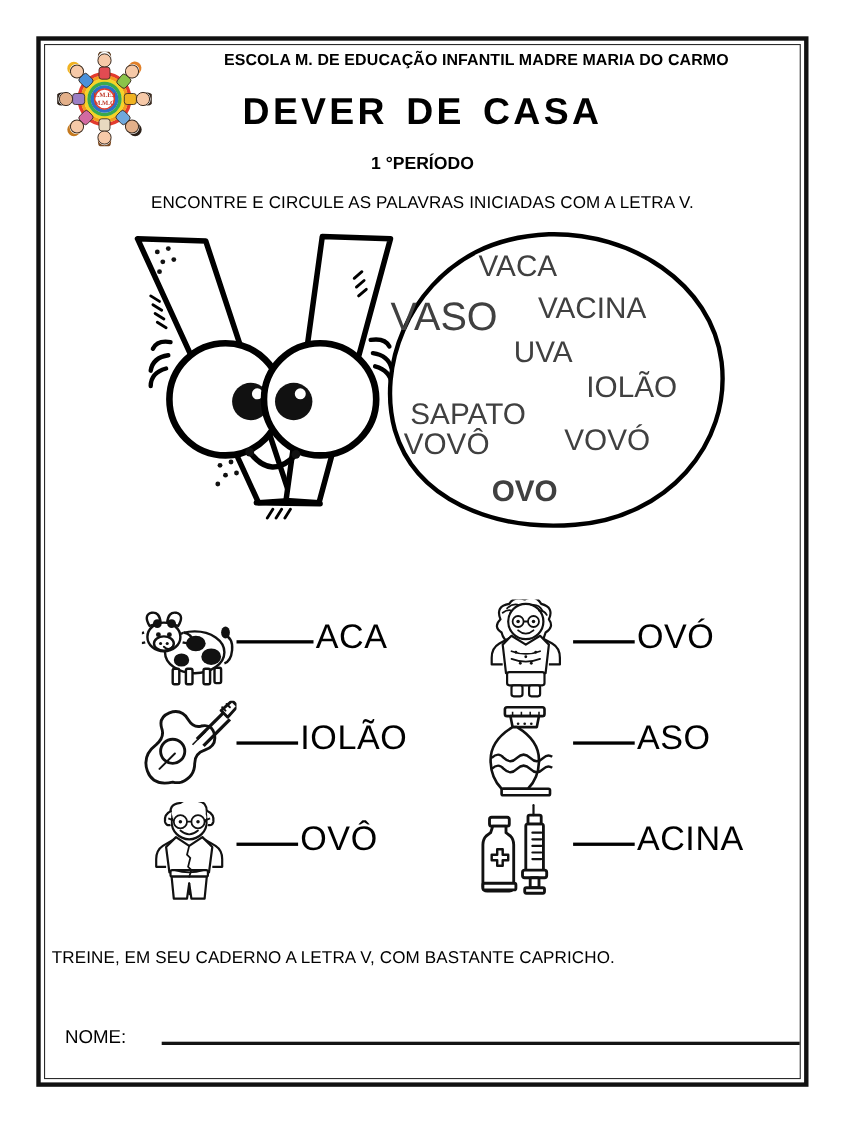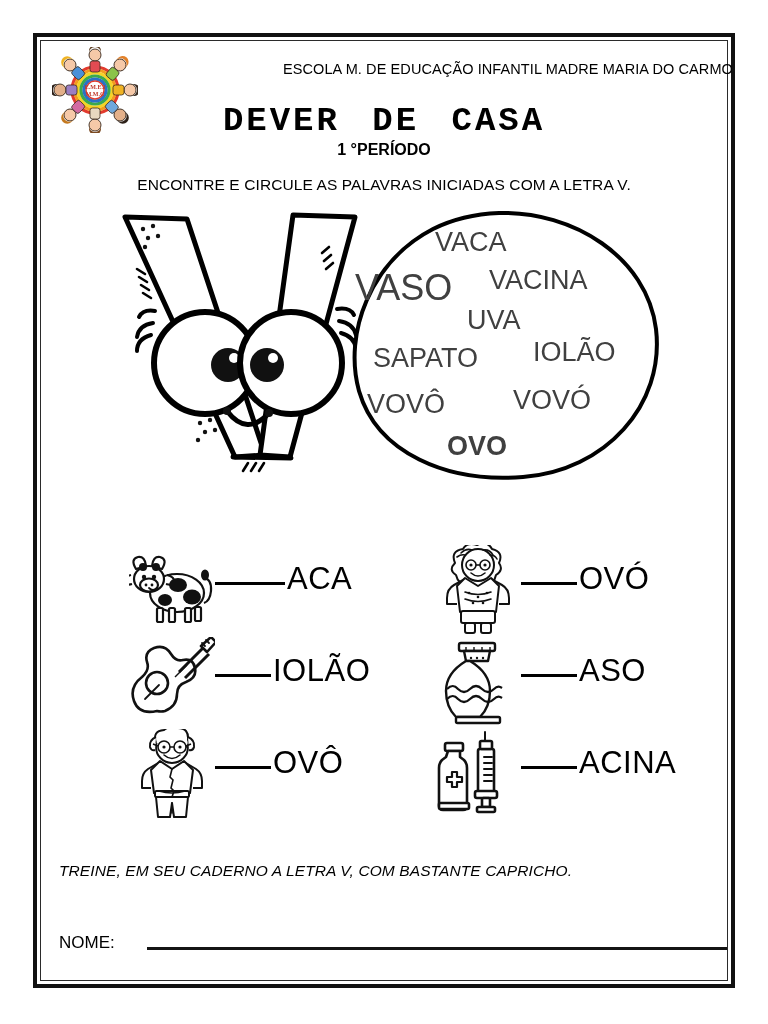--- a/index.html
+++ b/index.html
@@ -38,41 +38,40 @@
   }
 
   
   #school-logo {
     position: absolute;
     left: 15px; top: 10px;
     width: 86px; height: 86px;
   }
   #school-name {
     position: absolute;
-    left: 96px; top: 24px;
+    left: 96px; top: 10px;
     width: 600px;
-    text-align: right;
+    text-align: center;
     font-size: 14.5px;
-    font-weight: normal;
+    font-weight: bold;
     letter-spacing: 0.1px;
     white-space: nowrap;
   }
   #worksheet-title {
     position: absolute;
     left: 0px; top: 36px;
     width: 694px;
     text-align: center;
-    font-family: Liberation Mono, monospace;
+    font-family: Liberation Sans, sans-serif;
     font-size: 49px;
     font-weight: bold;
     letter-spacing: 3px;
     line-height: 1;
     font-variant: small-caps;
     text-transform: lowercase;
-    margin-top: 20px;
   }
   #worksheet-title .title-text { display: inline-block; }
   #period-label {
     position: absolute;
     left: 0px; top: 104px;
     width: 694px;
     text-align: center;
     font-size: 16px;
     font-weight: bold;
   }
@@ -151,25 +150,24 @@
   #fill-item-vaca   { left: 92px;  top: 0px;   }
   #fill-item-vovo-f { left: 398px; top: 0px;   }
   #fill-item-violao { left: 92px;  top: 92px;  }
   #fill-item-vaso   { left: 398px; top: 92px;  }
   #fill-item-vovo-m { left: 92px;  top: 184px; }
   #fill-item-vacina { left: 398px; top: 184px; }
 
   
   #closing-note {
     position: absolute;
-    left: 22px; top: 825px;
+    left: 10px; top: 825px;
     width: 660px;
     font-size: 15.5px;
     letter-spacing: 0.1px;
-    font-style: italic;
   }
   #name-field {
     position: absolute;
     left: 22px; top: 896px;
     width: 668px;
     font-size: 17px;
     display: flex;
     align-items: flex-end;
     gap: 28px;
   }
@@ -324,21 +322,21 @@
       <div id="word-bubble">
         <svg id="word-bubble-shape" viewBox="0 0 320 272" width="320" height="272">
           <path d="M152,4 C226,2 300,48 309,120 C318,196 258,262 176,268
                    C100,274 30,244 12,182 C-4,124 24,52 86,20 C106,10 128,5 152,4 Z" fill="#ffffff" stroke="#000000" stroke-width="4" stroke-linejoin="round"></path>
         </svg>
 
       <div class="bubble-word" style="left: 88px; top: 18px; font-size: 27px;">VACA</div>
           <div class="bubble-word" style="left: 8px; top: 58px; font-size: 36px;">VASO</div>
           <div class="bubble-word" style="left: 142px; top: 56px; font-size: 27px;">VACINA</div>
           <div class="bubble-word" style="left: 120px; top: 96px; font-size: 27px;">UVA</div>
-          <div class="bubble-word" style="left: 26px; top: 134px; font-size: 27px;">SAPATO</div>
+          <div class="bubble-word" style="left: 26px; top: 152px; font-size: 27px;">SAPATO</div>
           <div class="bubble-word" style="left: 186px; top: 128px; font-size: 27px;">IOLÃO</div>
           <div class="bubble-word" style="left: 20px; top: 180px; font-size: 27px;">VOVÔ</div>
           <div class="bubble-word" style="left: 166px; top: 176px; font-size: 27px;">VOVÓ</div>
           <div class="bubble-word" style="left: 100px; top: 222px; font-size: 27px; font-weight: bold;">OVO</div>
         </div>
 
     </div>
 
 
     <div id="activity-two">

